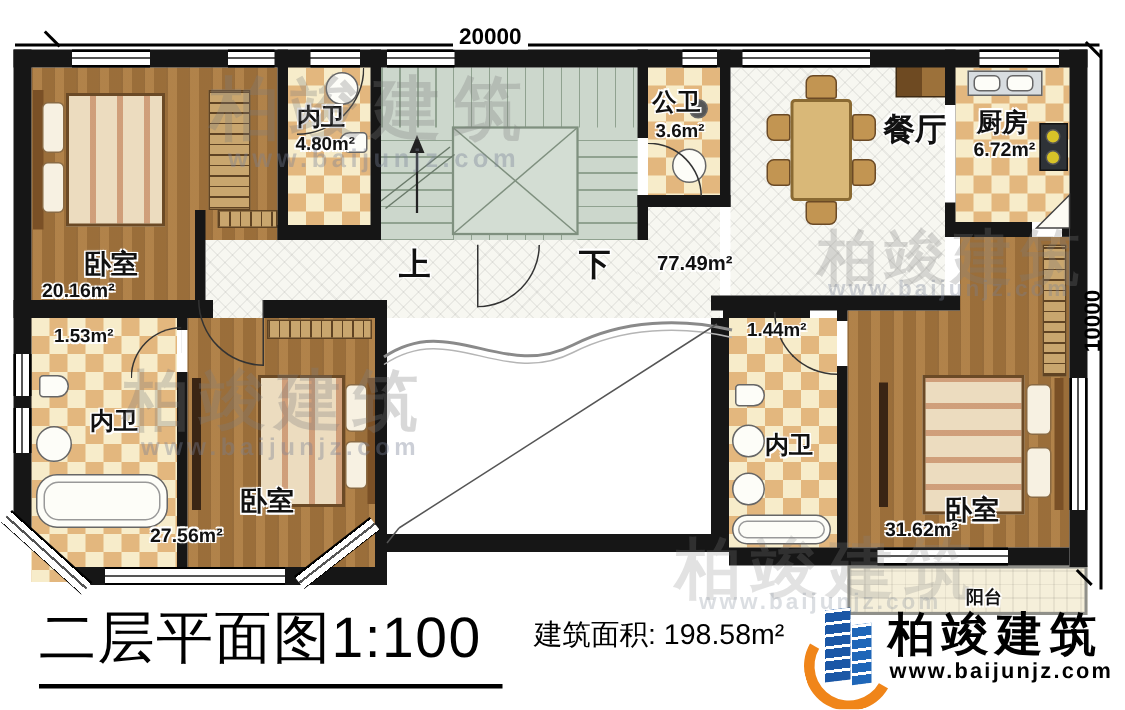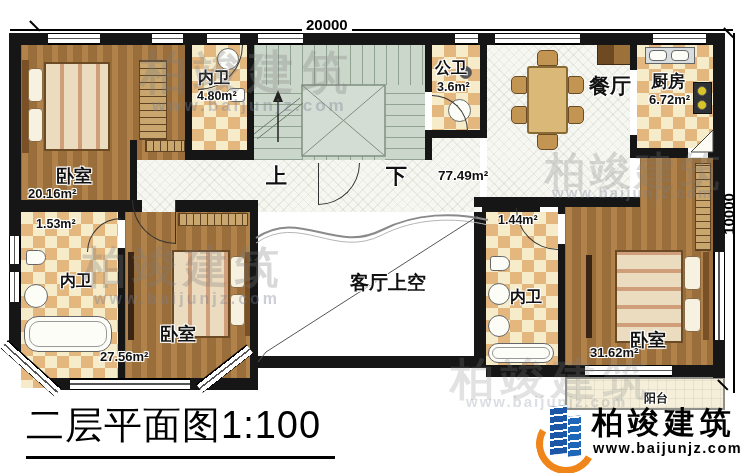--- a/index.html
+++ b/index.html
@@ -210,21 +210,20 @@
   <div class="abs lbl" style="left:438px;top:168px;font-size:13.5px">77.49m²</div>
   <div class="abs lbl" style="left:435px;top:58px;font-size:16px">公卫</div>
   <div class="abs lbl" style="left:437px;top:80px;font-size:12.5px">3.6m²</div>
   <div class="abs lbl" style="left:589px;top:72px;font-size:21px">餐厅</div>
   <div class="abs lbl" style="left:651px;top:70px;font-size:17px">厨房</div>
   <div class="abs lbl" style="left:649px;top:92px;font-size:13px">6.72m²</div>
   <div class="abs lbl" style="left:36px;top:217px;font-size:12.5px">1.53m²</div>
   <div class="abs lbl" style="left:60px;top:271px;font-size:16px">内卫</div>
   <div class="abs lbl" style="left:160px;top:322px;font-size:18px">卧室</div>
   <div class="abs lbl" style="left:100px;top:349px;font-size:13px">27.56m²</div>
-  <div class="abs lbl" style="left:350px;top:270px;font-size:19px">客厅上空</div>
   <div class="abs lbl" style="left:498px;top:213px;font-size:12.5px">1.44m²</div>
   <div class="abs lbl" style="left:510px;top:287px;font-size:16px">内卫</div>
   <div class="abs lbl" style="left:630px;top:328px;font-size:18px">卧室</div>
   <div class="abs lbl" style="left:590px;top:345px;font-size:13px">31.62m²</div>
   <div class="abs lbl" style="left:644px;top:390px;font-size:12px;z-index:45">阳台</div>
 
   <div class="abs wm" style="left:140px;top:42px;font-size:46px;letter-spacing:8px;color:rgba(125,125,125,.30)">柏竣建筑</div>
   <div class="abs wm" style="left:152px;top:96px;font-size:17px;letter-spacing:3px;color:rgba(120,130,150,.38)">www.baijunjz.com</div>
   <div class="abs wm" style="left:545px;top:144px;font-size:40px;letter-spacing:5px;color:rgba(125,125,125,.28)">柏竣建筑</div>
   <div class="abs wm" style="left:552px;top:184px;font-size:15px;letter-spacing:2px;color:rgba(120,130,150,.34)">www.baijunjz.com</div>
@@ -236,20 +235,24 @@
   <div class="abs dimline" style="left:10px;top:29px;width:723px;height:1.5px"></div>
   <div class="abs tick" style="left:28px;top:25px"></div>
   <div class="abs tick" style="left:722px;top:32px"></div>
   <div class="abs dim" style="left:302px;top:16px;background:#fff;padding:0 4px">20000</div>
   <div class="abs dimline" style="left:733px;top:33px;width:1.5px;height:360px"></div>
   <div class="abs tick" style="left:716px;top:384px"></div>
   <div class="abs dim" style="left:694px;top:205px;width:70px;height:18px;text-align:center;transform:rotate(-90deg)">10000</div>
 
   <div class="abs ftr" style="left:26px;top:400px;font-size:38px;letter-spacing:1px;font-weight:500">二层平面图1:100</div>
   <div class="abs" style="left:26px;top:456px;width:309px;height:2.5px;background:#000;z-index:60"></div>
+  <div class="abs ftr" style="left:356px;top:410px;font-size:19px">
+    <span>建筑面积:</span>
+    <span>198.58m²</span>
+  </div>
   <div class="abs" style="left:536px;top:402px;width:56px;height:64px;z-index:60">
     <div class="abs" style="left:0;top:12px;width:46px;height:46px;border:7px solid transparent;border-bottom-color:#f08519;border-left-color:#f08519;border-radius:50%;transform:rotate(-15deg)"></div>
     <div class="abs" style="left:14px;top:4px;width:17px;height:48px;background:#1b57a6;transform:skewY(-7deg);background-image:repeating-linear-gradient(0deg,transparent 0 6px,#fff 6px 8px)"></div>
     <div class="abs" style="left:32px;top:14px;width:13px;height:40px;background:#1e66b8;transform:skewY(-7deg);background-image:repeating-linear-gradient(0deg,transparent 0 6px,#fff 6px 8px)"></div>
   </div>
   <div class="abs ftr" style="left:592px;top:402px;font-size:31px;font-weight:900;letter-spacing:5px">柏竣建筑</div>
   <div class="abs ftr" style="left:593px;top:440px;font-size:14.5px;font-weight:800;letter-spacing:1.5px">www.baijunjz.com</div>
 
 </div>
 

